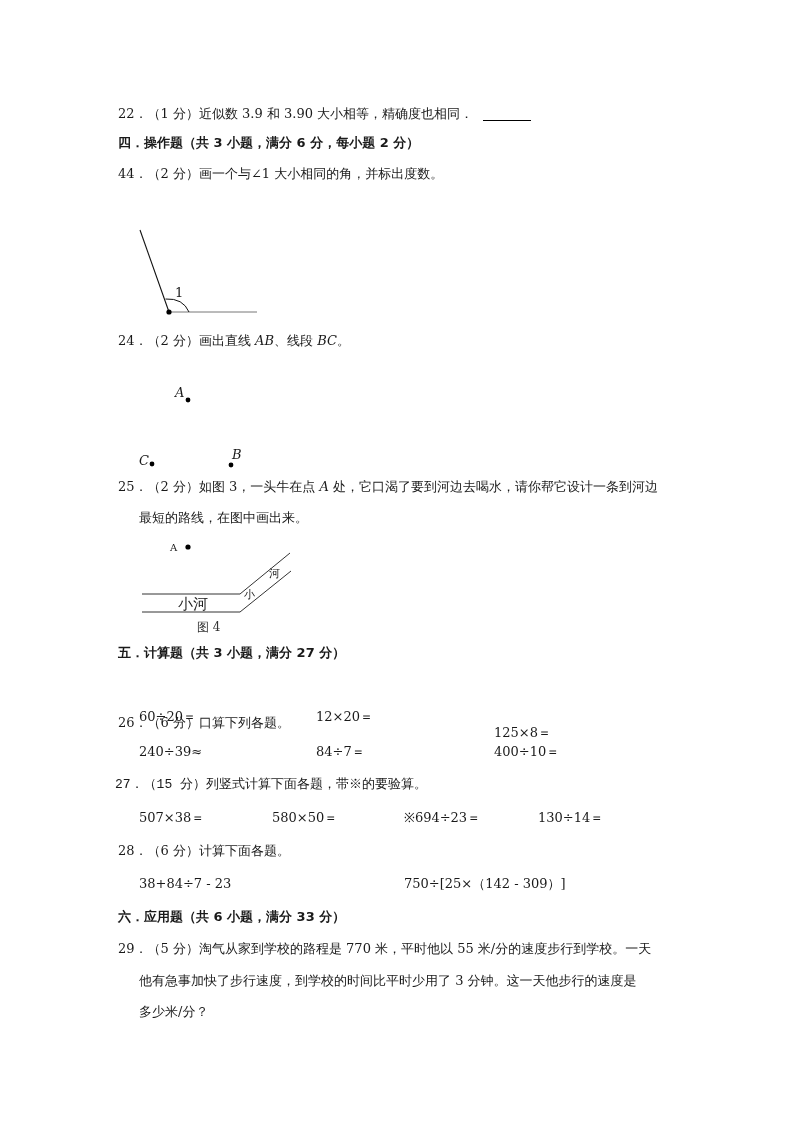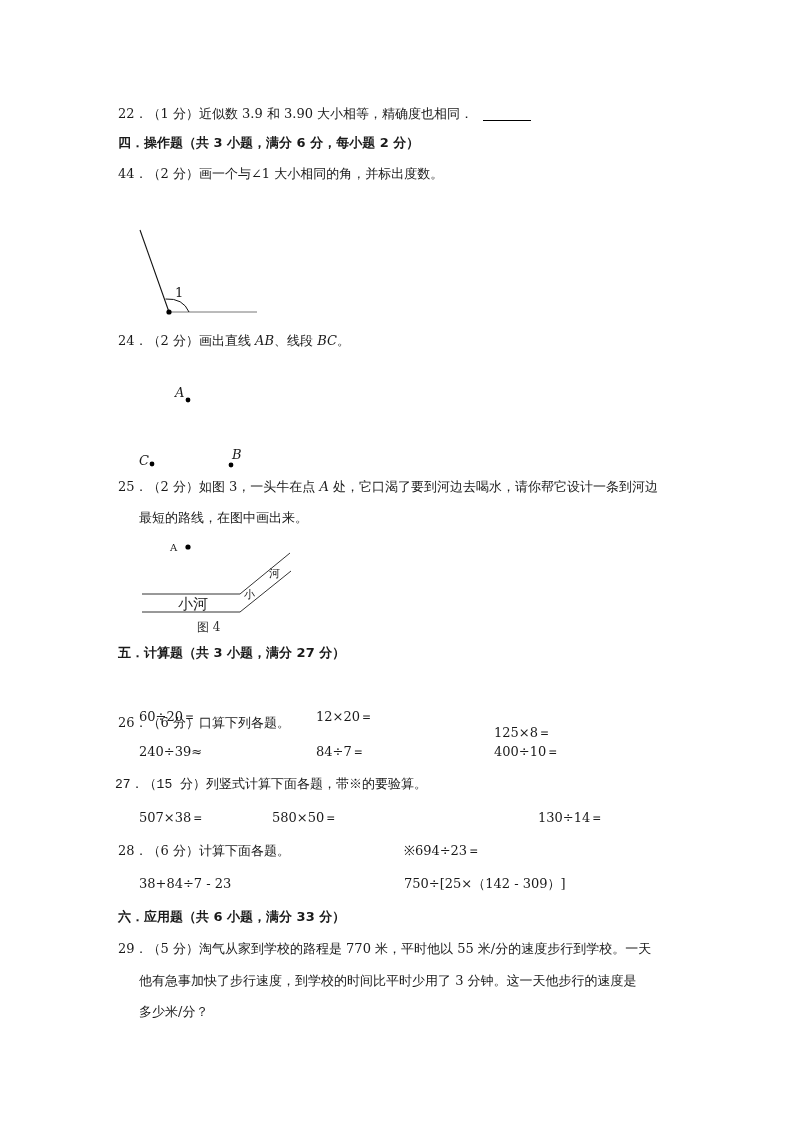--- a/index.html
+++ b/index.html
@@ -75,21 +75,21 @@
 <div class="expr" style="left:494px; top:709px;margin-top:16px;">125×8＝</div>
 <div class="expr" style="left:139px; top:744px;">240÷39≈</div>
 <div class="expr" style="left:316px; top:744px;">84÷7＝</div>
 <div class="expr" style="left:494px; top:744px;">400÷10＝</div>
 
 <div class="line" style="left:115px; top:777px;font-family:Liberation Mono, monospace;">
   <span>27．</span><span>（15 分）</span><span>列竖式计算下面各题，带※的要验算。</span>
 </div>
 <div class="expr" style="left:139px; top:810px;">507×38＝</div>
 <div class="expr" style="left:272px; top:810px;">580×50＝</div>
-<div class="expr" style="left:404px; top:810px;margin-top:33px;">※694÷23＝</div>
+<div class="expr" style="left:404px; top:810px;">※694÷23＝</div>
 <div class="expr" style="left:538px; top:810px;">130÷14＝</div>
 
 <div class="line" style="left:118px; top:843px;">
   <span>28．</span><span>（6 分）</span><span>计算下面各题。</span>
 </div>
 <div class="expr" style="left:139px; top:876px;">38+84÷7 - 23</div>
 <div class="expr" style="left:404px; top:876px;">750÷[25×（142 - 309）]</div>
 
 <div class="line bold" style="left:118px; top:909px;">六．应用题（共 6 小题，满分 33 分）</div>
 

